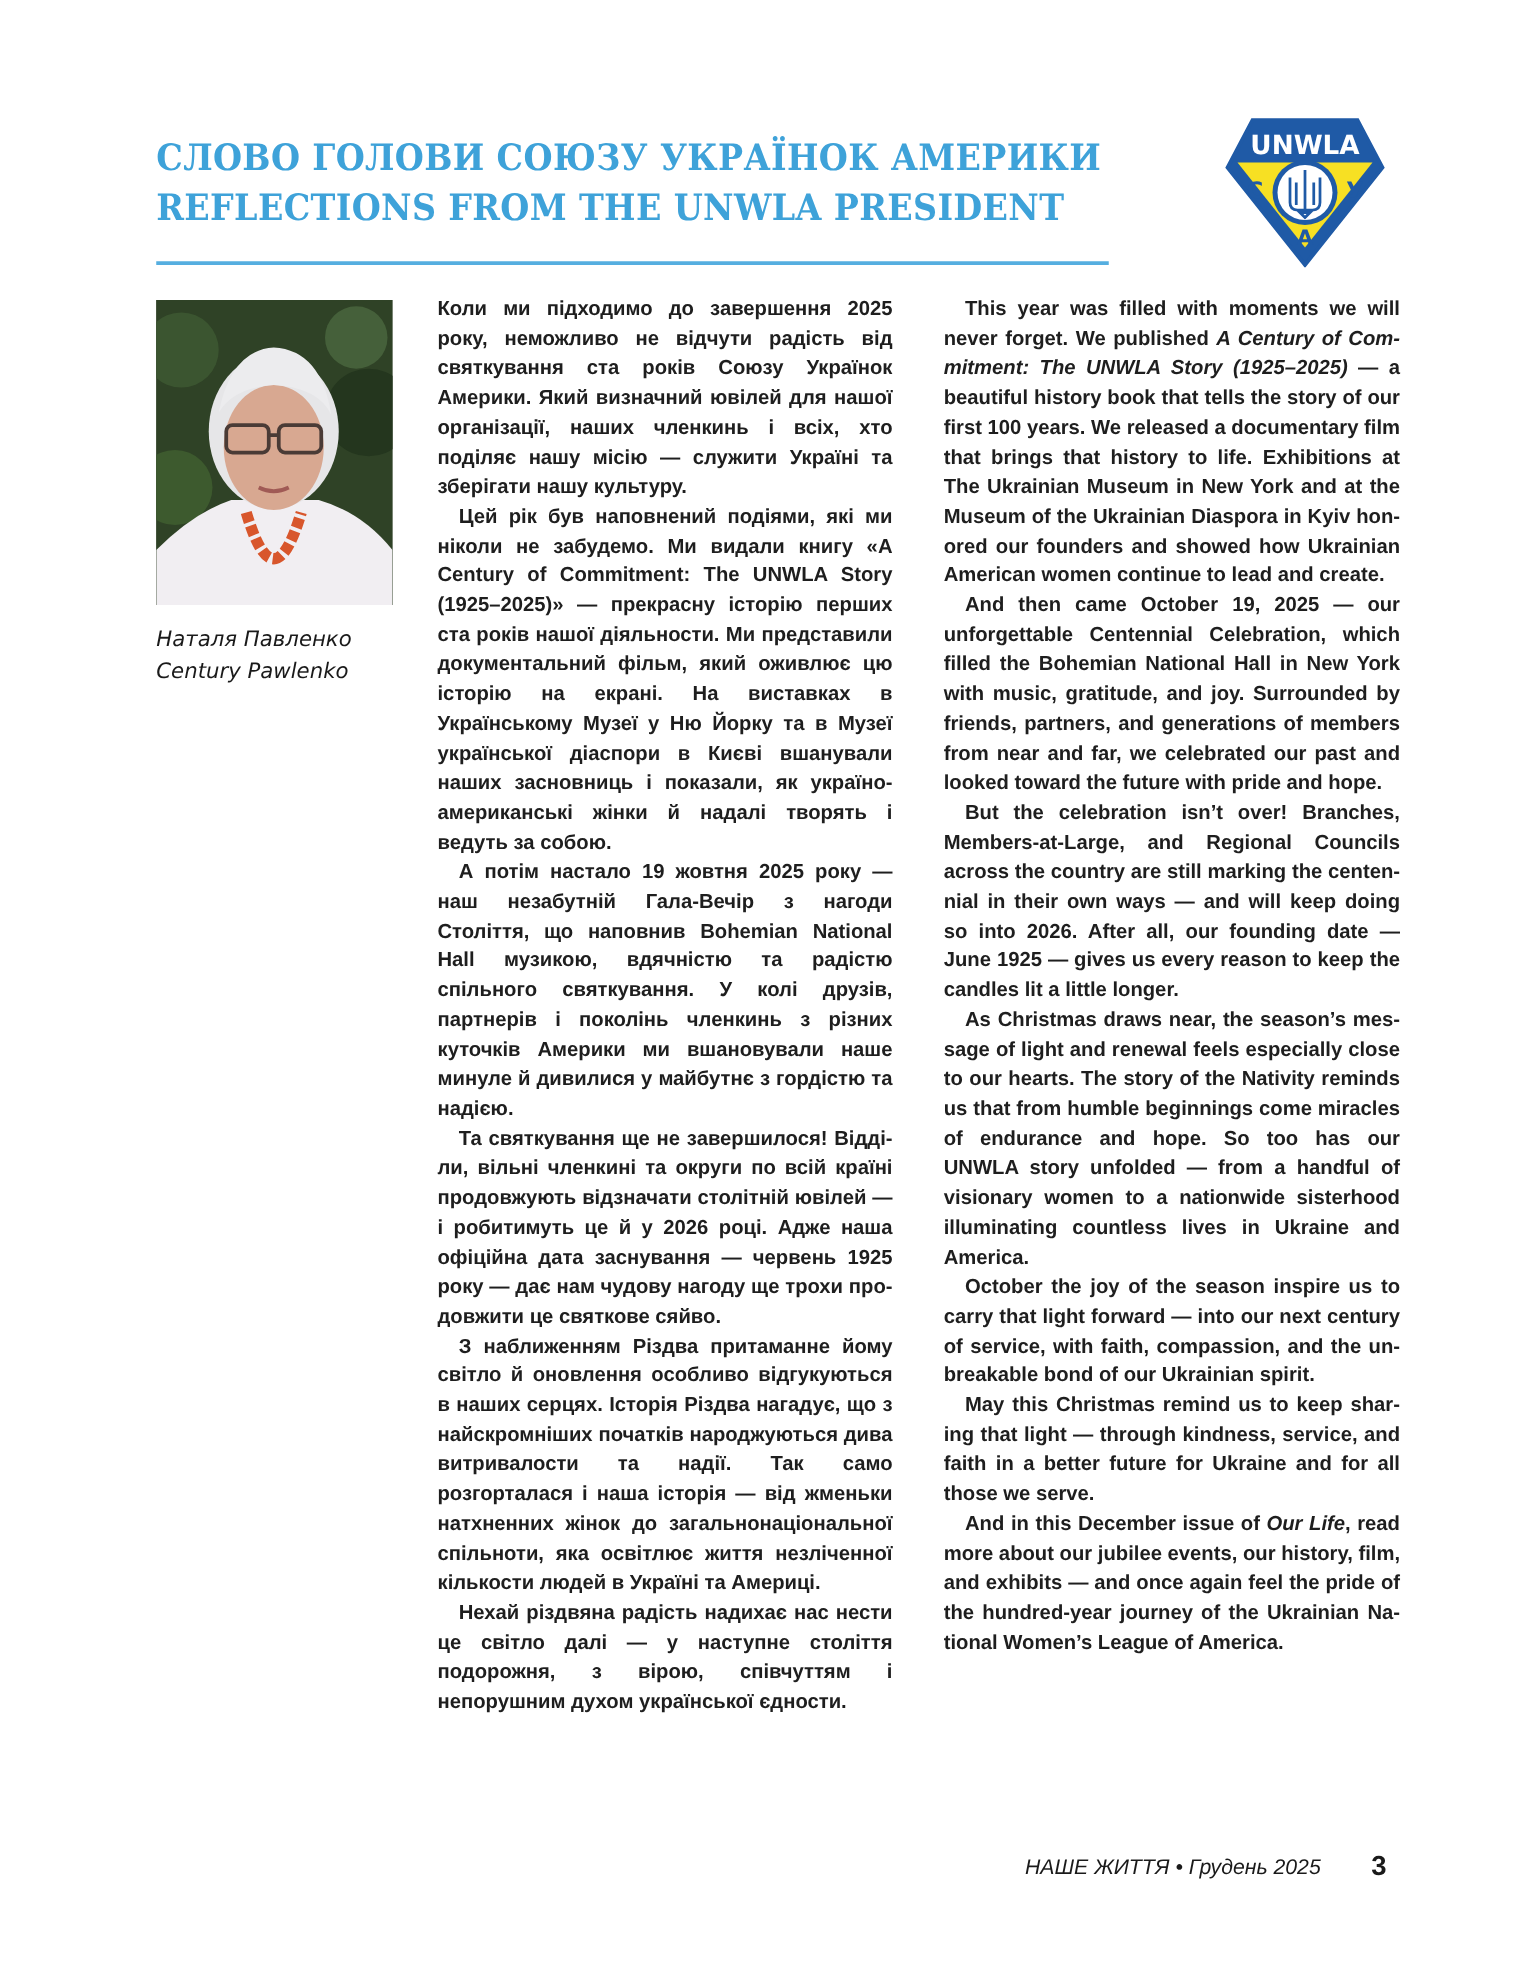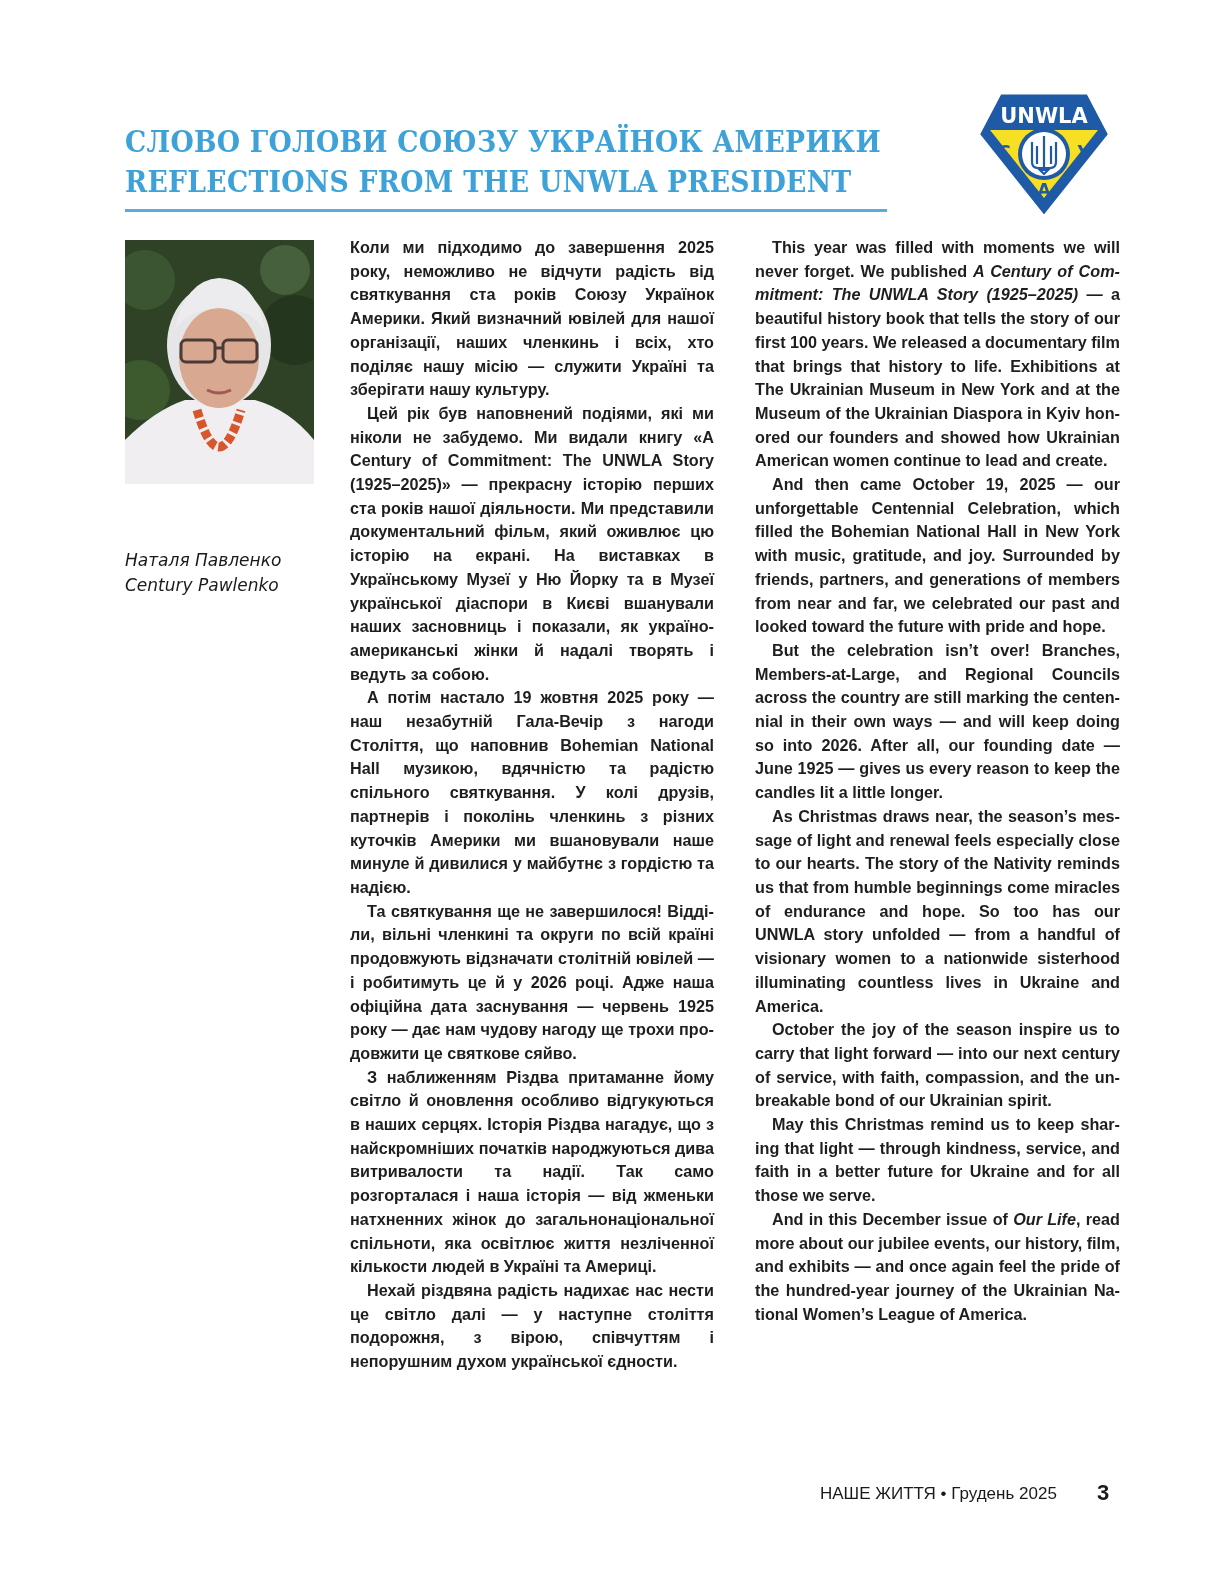--- a/index.html
+++ b/index.html
@@ -1,42 +1,42 @@
 <!DOCTYPE html>
 <html><head>
 <meta charset="utf-8">
 <style>
   html, body { margin: 0; padding: 0; background: #ffffff; }
   body { width: 1224px; height: 1584px; position: relative; overflow: hidden;
          font-family: "DejaVu Sans", sans-serif; color: #1a1a1a; }
 
-  .title-block { position: absolute; left: 125px; top: 122px; width: 762px; }
+  .title-block { position: absolute; left: 125px; top: 106px; width: 762px; }
   .title-line { font-family: "DejaVu Serif", serif; font-weight: bold; color: #3ea2d9;
                 font-size: 29px; line-height: 40px; letter-spacing: 0.3px; white-space: nowrap;
                 transform: scaleX(0.92); transform-origin: left center; }
   .title-rule { position: absolute; left: 125px; top: 209px; width: 762px; height: 3px; background: #55aee0; }
 
   .logo { position: absolute; left: 980px; top: 94px; width: 128px; height: 120px; }
 
   .photo { position: absolute; left: 125px; top: 240px; width: 189px; height: 244px; overflow: hidden;
            background: #2d3d24; }
   .caption { position: absolute; left: 125px; top: 500px; width: 210px;
              font-family: "DejaVu Sans", sans-serif; font-style: italic; font-size: 17px; line-height: 25px;
-             color: #1a1a1a; margin-top: 48px; }
+             color: #1a1a1a; }
 
   .col { position: absolute; top: 236px; font-family: "Liberation Sans", sans-serif; font-size: 16.2px;
          line-height: 23.7px; color: #1e1e1e; text-align: justify; hyphens: manual; }
   .col-uk { left: 350px; width: 364px; }
   .col-en { left: 755px; width: 365px; }
   .col p { margin: 0; text-indent: 17px; font-weight: bold; }
   .col p.first { text-indent: 0; }
   .col em { font-style: italic; }
 
   .footer { position: absolute; top: 1484px; left: 820px; font-family: "Liberation Sans", sans-serif;
-            font-size: 17px; color: #1a1a1a; white-space: nowrap; }
+            font-size: 17px; color: #1a1a1a; white-space: nowrap; font-style: italic; }
   .page-num { position: absolute; top: 1480px; left: 1097px; font-family: "Liberation Sans", sans-serif;
               font-weight: bold; font-size: 22px; color: #1a1a1a; }
 </style>
 </head>
 <body>
 
 <div class="title-block">
   <div class="title-line">СЛОВО ГОЛОВИ СОЮЗУ УКРАЇНОК АМЕРИКИ</div>
   <div class="title-line">REFLECTIONS FROM THE UNWLA PRESIDENT</div>
 </div>

